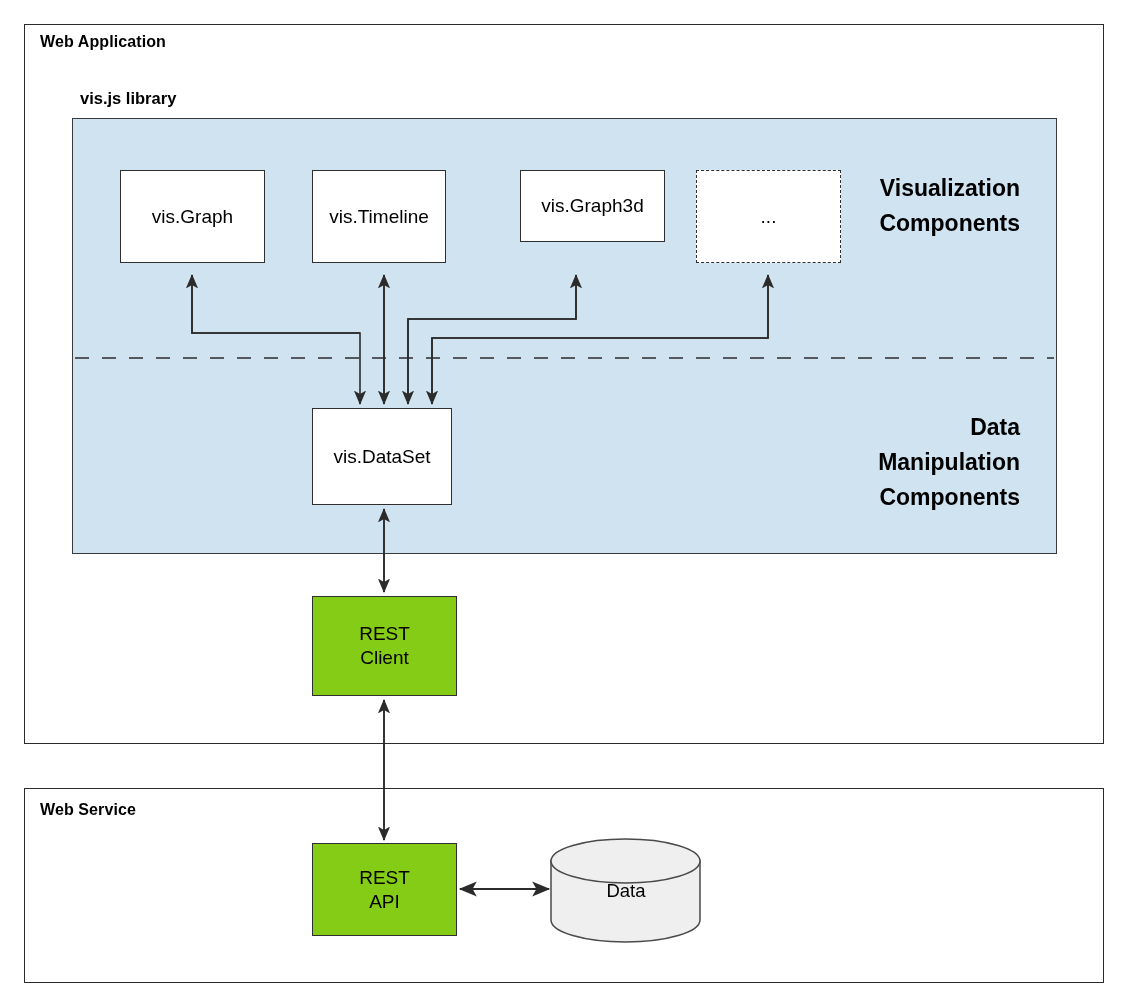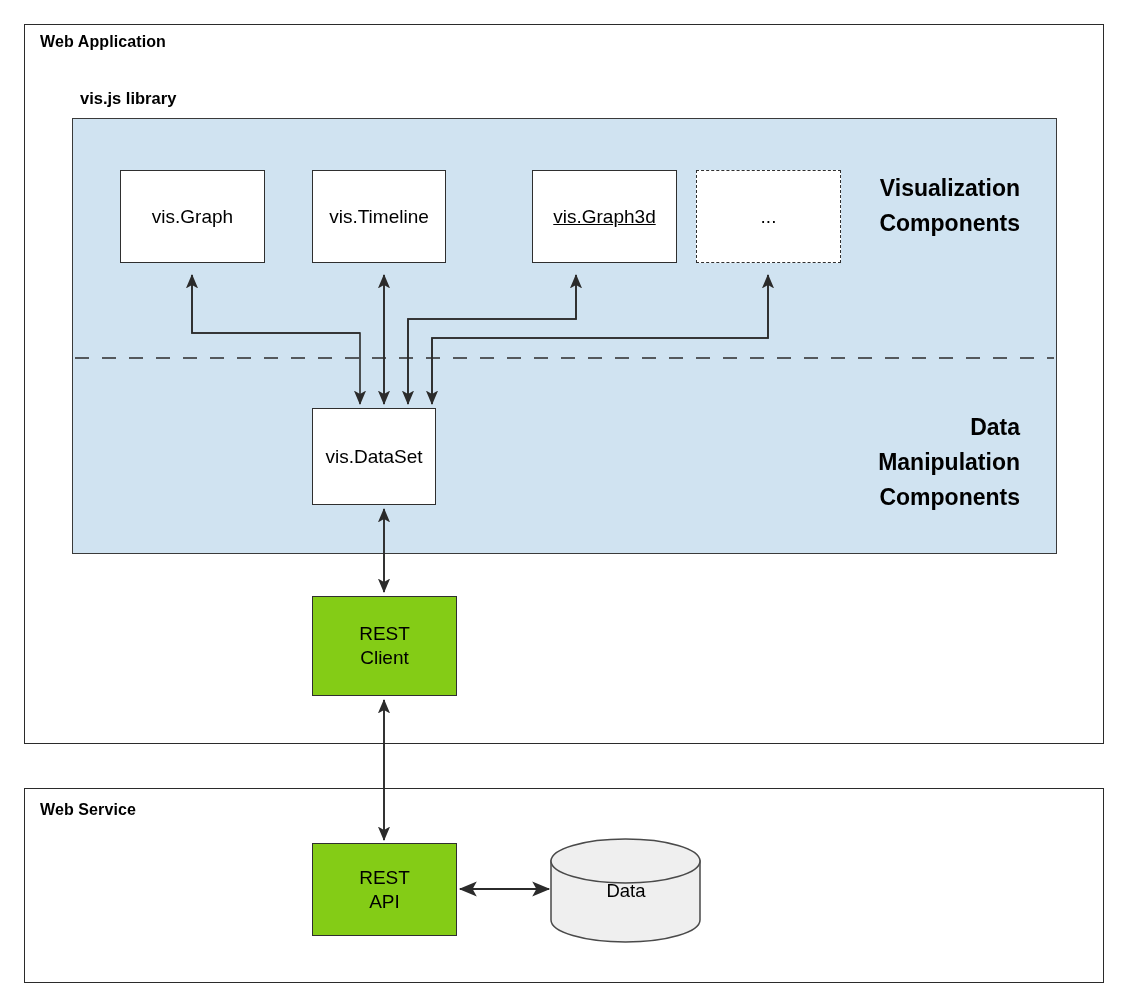--- a/index.html
+++ b/index.html
@@ -133,25 +133,25 @@
     <g>
       <path d="M551,861 L551,920 A74.5,22 0 0 0 700,920 L700,861 Z" fill="#efefef" stroke="#4a4a4a" stroke-width="1.5"></path>
       <ellipse cx="625.5" cy="861" rx="74.5" ry="22" fill="#efefef" stroke="#4a4a4a" stroke-width="1.5"></ellipse>
     </g>
   </svg>
 
   <div class="node" style="left:120px; top:170px; width:145px; height:93px;">vis.Graph</div>
 
   <div class="node" style="left:312px; top:170px; width:134px; height:93px;">vis.Timeline</div>
 
-  <div class="node" style="left:532px; top:170px; width:145px; height:93px;text-decoration:underline;">vis.Graph3d</div>
+  <div class="node" style="left:520px; top:170px; width:145px; height:72px;">vis.Graph3d</div>
 
   <div class="node dashed" style="left:696px; top:170px; width:145px; height:93px;">...</div>
 
-  <div class="node" style="left:312px; top:408px; width:124px; height:97px;">vis.DataSet</div>
+  <div class="node" style="left:312px; top:408px; width:140px; height:97px;">vis.DataSet</div>
 
   <div class="side-label" style="left:790px; top:171px; width:230px;">Visualization
 Components</div>
 
   <div class="side-label" style="left:790px; top:410px; width:230px;">Data
 Manipulation
 Components</div>
 
   <div class="node grey" style="left:312px; top:596px; width:145px; height:100px;">REST
 Client</div>

